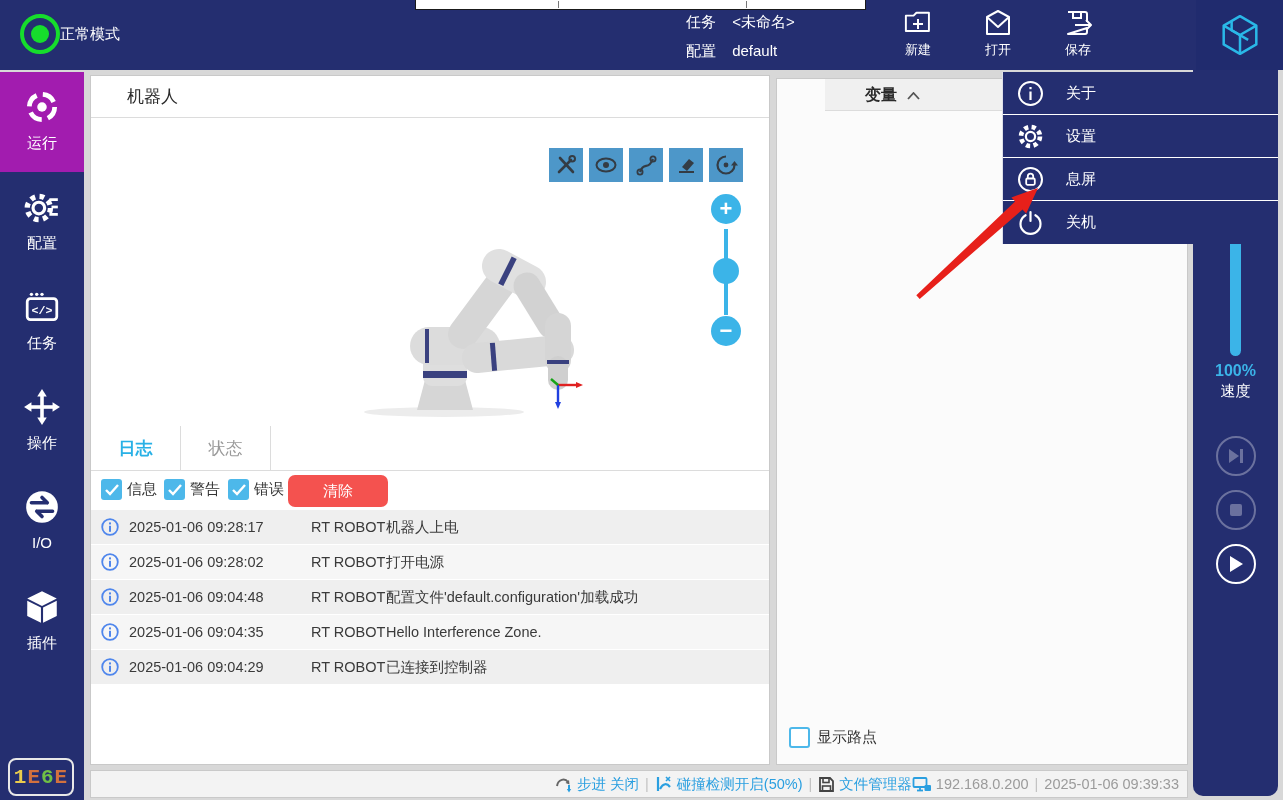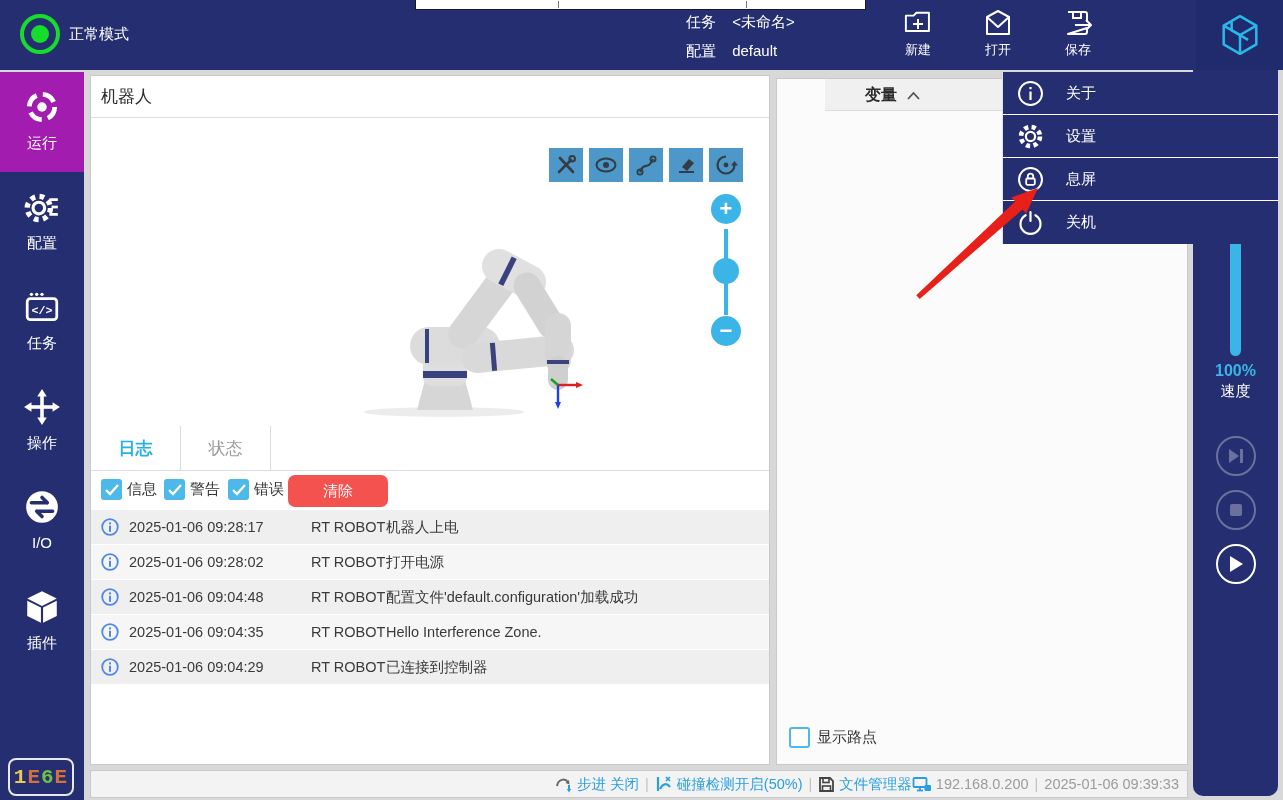--- a/index.html
+++ b/index.html
@@ -7,21 +7,21 @@
   body {
     position:relative; overflow:hidden;
     background:#d8d8d8;
     font-family:"Liberation Sans", sans-serif;
     color:#333;
   }
   .abs { position:absolute; }
 
   
   .topbar { left:0; top:0; width:1283px; height:70px; background:#242e70; }
-  .mode-wrap { left:20px; top:14px; display:flex; align-items:center; gap:9px; }
+  .mode-wrap { left:20px; top:14px; display:flex; align-items:center; gap:0; }
   .status-dot { width:40px; height:40px; border:4px solid #16dd2c; border-radius:50%;
     display:flex; align-items:center; justify-content:center; }
   .status-dot i { width:18px; height:18px; background:#16dd2c; border-radius:50%; }
   .mode-text { color:#fff; font-size:15px; }
   .top-edit-box { left:415px; top:0; width:451px; height:10px; background:#fff;
     border:1px solid #1a1a1a; border-top:none; }
   .top-edit-box .tick { position:absolute; top:1px; width:1px; height:7px; background:#777; }
   .task-info { left:686px; top:7px; color:#fff; font-size:15px; line-height:29px; }
   .task-info .lbl { display:inline-block; width:42px; }
   .top-action { top:8px; width:56px; height:56px; display:flex; flex-direction:column;
@@ -39,21 +39,21 @@
   .side-item svg { margin-top:16px; width:38px; height:38px; }
   .side-item .cap { display:block; color:#fff; font-size:15px; margin-top:4px; }
   .code-badge { left:8px; top:758px; width:66px; height:38px; border:2px solid #e8e8e8;
     border-radius:8px; display:flex; align-items:center; justify-content:center;
     font-family:"Liberation Mono", monospace; font-size:21px; font-weight:bold; letter-spacing:1px; }
 
   
   .robot-panel { left:90px; top:75px; width:680px; height:690px; background:#fff;
     border:1px solid #c9c9c9; }
   .panel-header { height:42px; border-bottom:1px solid #dcdcdc; line-height:42px;
-    padding-left:10px; font-size:17px; color:#2b2b2b; }
+    padding-left:36px; font-size:17px; color:#2b2b2b; }
   .tool-btn { position:absolute; top:72px; width:34px; height:34px; background:#4d97c9;
     display:flex; align-items:center; justify-content:center; cursor:pointer; }
   .tool-btn svg { width:24px; height:24px; }
   .zoom-circle { position:absolute; left:620px; width:30px; height:30px; border-radius:50%;
     background:#3bb4e8; color:#fff; font-size:22px; font-weight:bold; display:flex;
     align-items:center; justify-content:center; cursor:pointer; line-height:1; }
   .zoom-track { position:absolute; left:633px; top:153px; width:4px; height:86px; background:#3bb4e8; }
   .zoom-thumb { position:absolute; left:622px; top:182px; width:26px; height:26px;
     border-radius:50%; background:#3bb4e8; cursor:pointer; }
   .robot-view-svg { position:absolute; left:268px; top:152px; }

